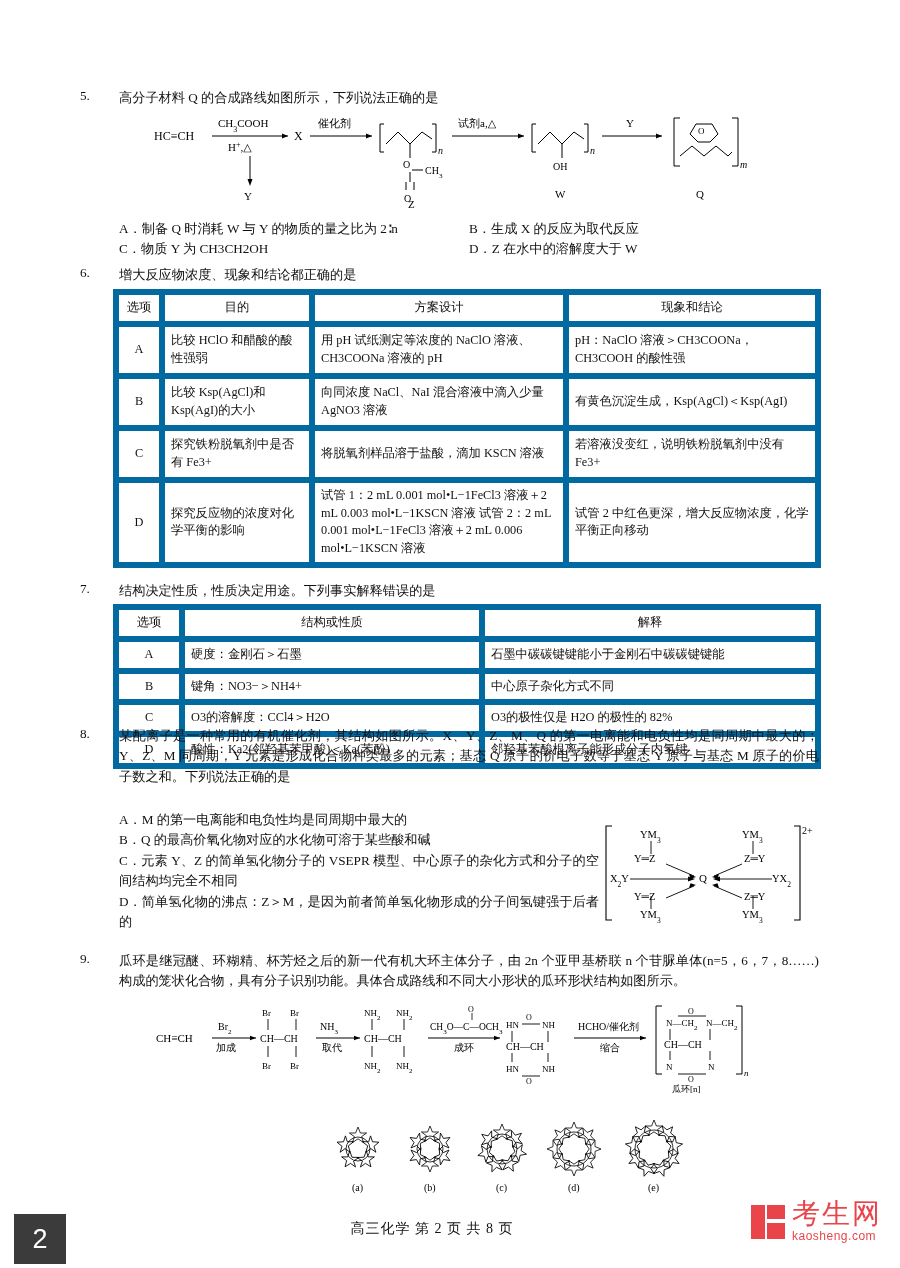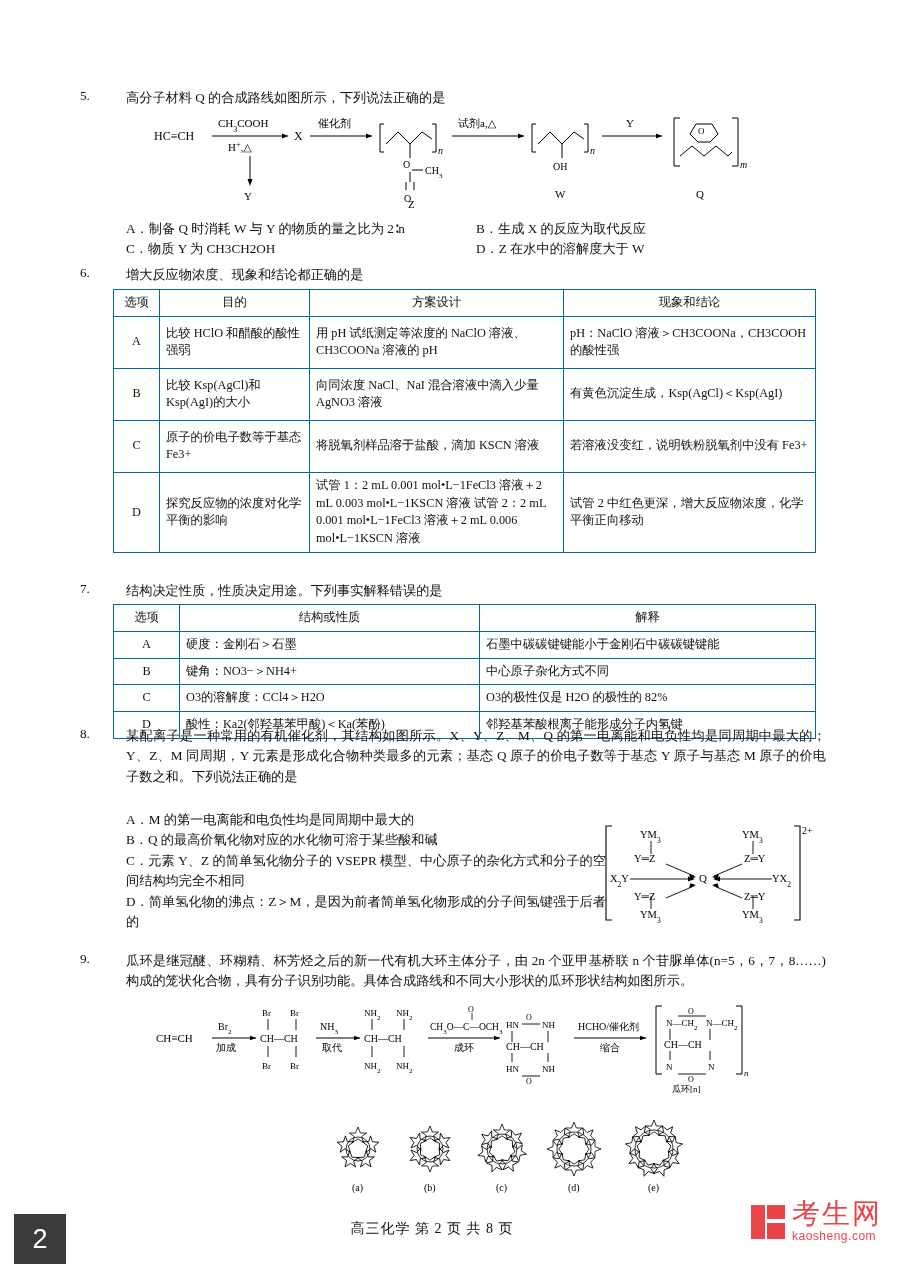--- a/index.html
+++ b/index.html
@@ -21,42 +21,42 @@
     width: 900px; height: 1268px;
   }
   .qnum {
     position: absolute;
     left: 80px;
     font-size: 13.2px;
     font-family: "Liberation Serif", serif;
   }
   .qbody {
     position: absolute;
-    left: 126px;
+    left: 119px;
     width: 700px;
     font-size: 13.2px;
     line-height: 1.55;
     text-align: justify;
   }
   .opts {
     display: flex;
     flex-wrap: wrap;
   }
   .opt-half { width: 50%; }
   .opt-full { width: 100%; }
 
   
   table.grid {
     border-collapse: collapse;
     font-size: 12.3px;
     line-height: 1.45;
     table-layout: fixed;
   }
   table.grid th, table.grid td {
-    border: 1px solid #0369a1;
+    border: 6px solid #0369a1;
     padding: 4px 6px;
     vertical-align: middle;
   }
   table.grid th {
     font-weight: normal;
     text-align: center;
   }
   .ctr { text-align: center; }
 
   
@@ -223,21 +223,21 @@
         <td>pH：NaClO 溶液＞CH3COONa，CH3COOH 的酸性强</td>
       </tr>
       <tr style="height:52px;">
         <td class="ctr">B</td>
         <td>比较 Ksp(AgCl)和 Ksp(AgI)的大小</td>
         <td>向同浓度 NaCl、NaI 混合溶液中滴入少量 AgNO3 溶液</td>
         <td>有黄色沉淀生成，Ksp(AgCl)＜Ksp(AgI)</td>
       </tr>
       <tr style="height:52px;">
         <td class="ctr">C</td>
-        <td>原子的价电子数等于基态 Fe3+</td>
+        <td>探究铁粉脱氧剂中是否有 Fe3+</td>
         <td>将脱氧剂样品溶于盐酸，滴加 KSCN 溶液</td>
         <td>若溶液没变红，说明铁粉脱氧剂中没有 Fe3+</td>
       </tr>
       <tr style="height:78px;">
         <td class="ctr">D</td>
         <td>探究反应物的浓度对化学平衡的影响</td>
         <td>试管 1：2 mL 0.001 mol•L−1FeCl3 溶液＋2 mL 0.003 mol•L−1KSCN 溶液  试管 2：2 mL 0.001 mol•L−1FeCl3 溶液＋2 mL 0.006 mol•L−1KSCN 溶液</td>
         <td>试管 2 中红色更深，增大反应物浓度，化学平衡正向移动</td>
       </tr>
     </tbody>

